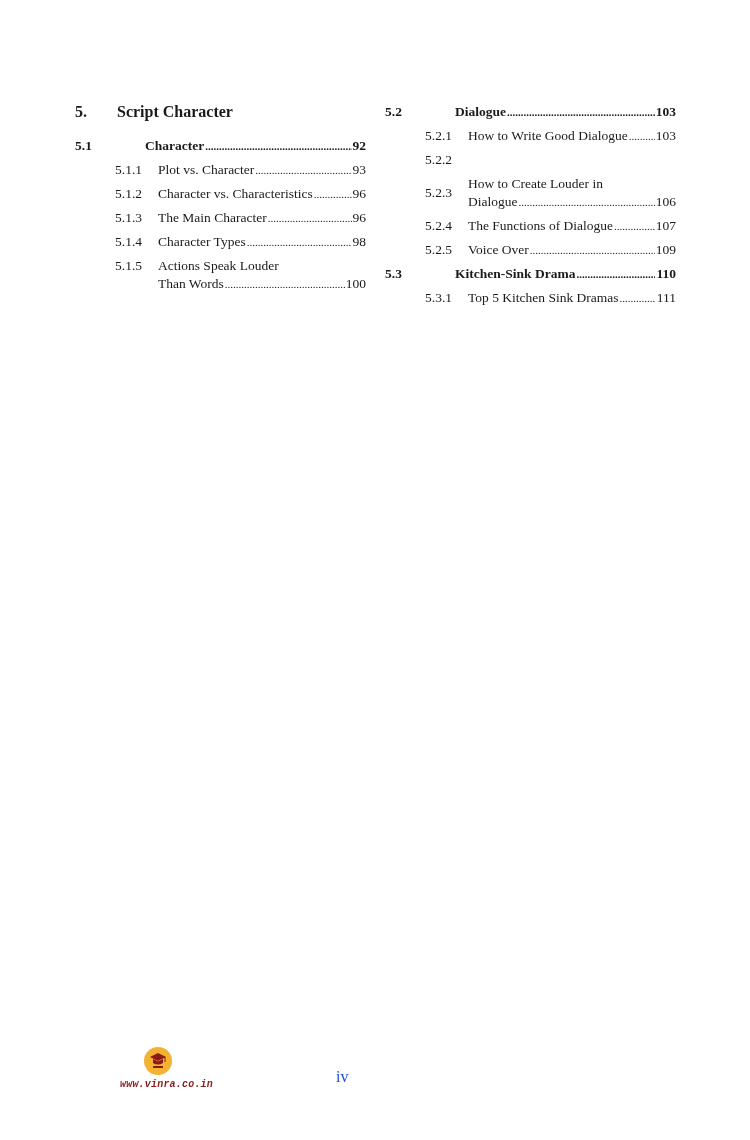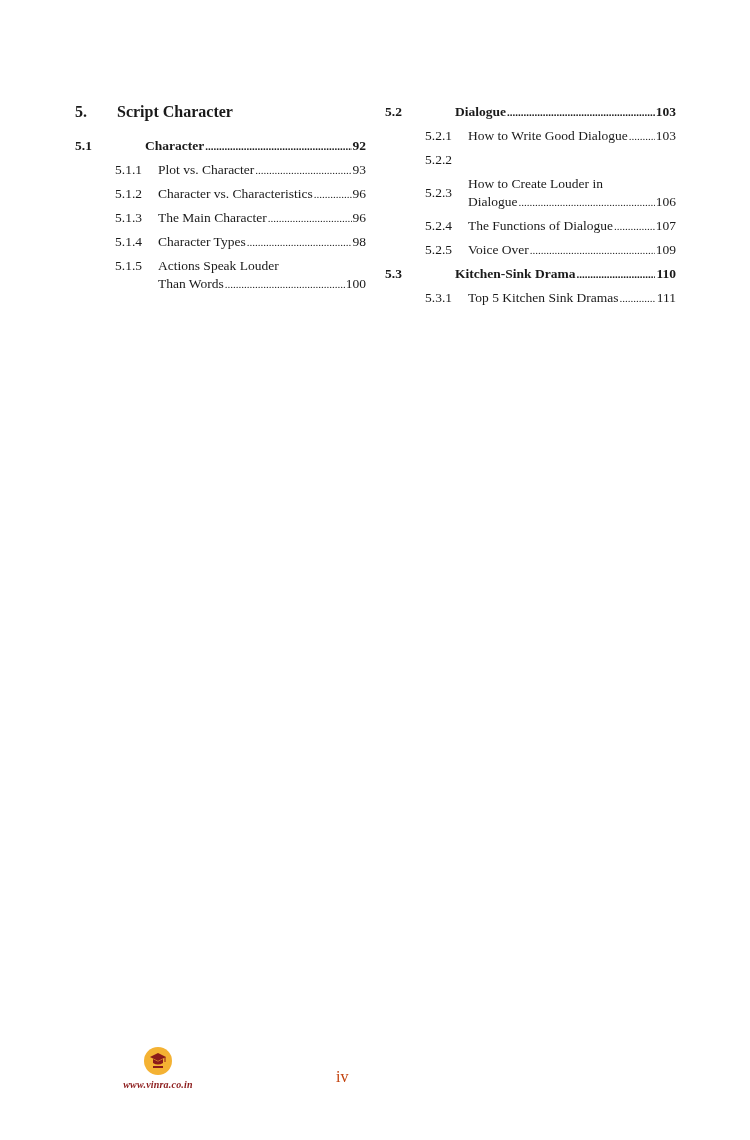--- a/index.html
+++ b/index.html
@@ -81,33 +81,33 @@
     }
     .logo-circle {
       width: 28px; height: 28px;
       border-radius: 50%;
       background: #f4b233;
       margin: 0 auto 4px auto;
       position: relative;
     }
     .logo-circle svg { position: absolute; left: 5px; top: 4px; }
     .logo-url {
-      font-family: Liberation Serif, serif;
+      font-family: Liberation Mono, monospace;
       font-style: italic;
       font-weight: bold;
       font-size: 10px;
       color: #8b1a1a;
       letter-spacing: 0.2px;
     }
     .page-number {
       position: absolute;
       left: 336px;
       top: 1068px;
       font-size: 16px;
-      color: #c2410c;
+      color: #1d4ed8;
     }
   </style>
 </head>
 <body>
 
 <div class="page">
 
   <div class="col col-left">
     <div class="chapter">
       <span class="num">5.</span>

